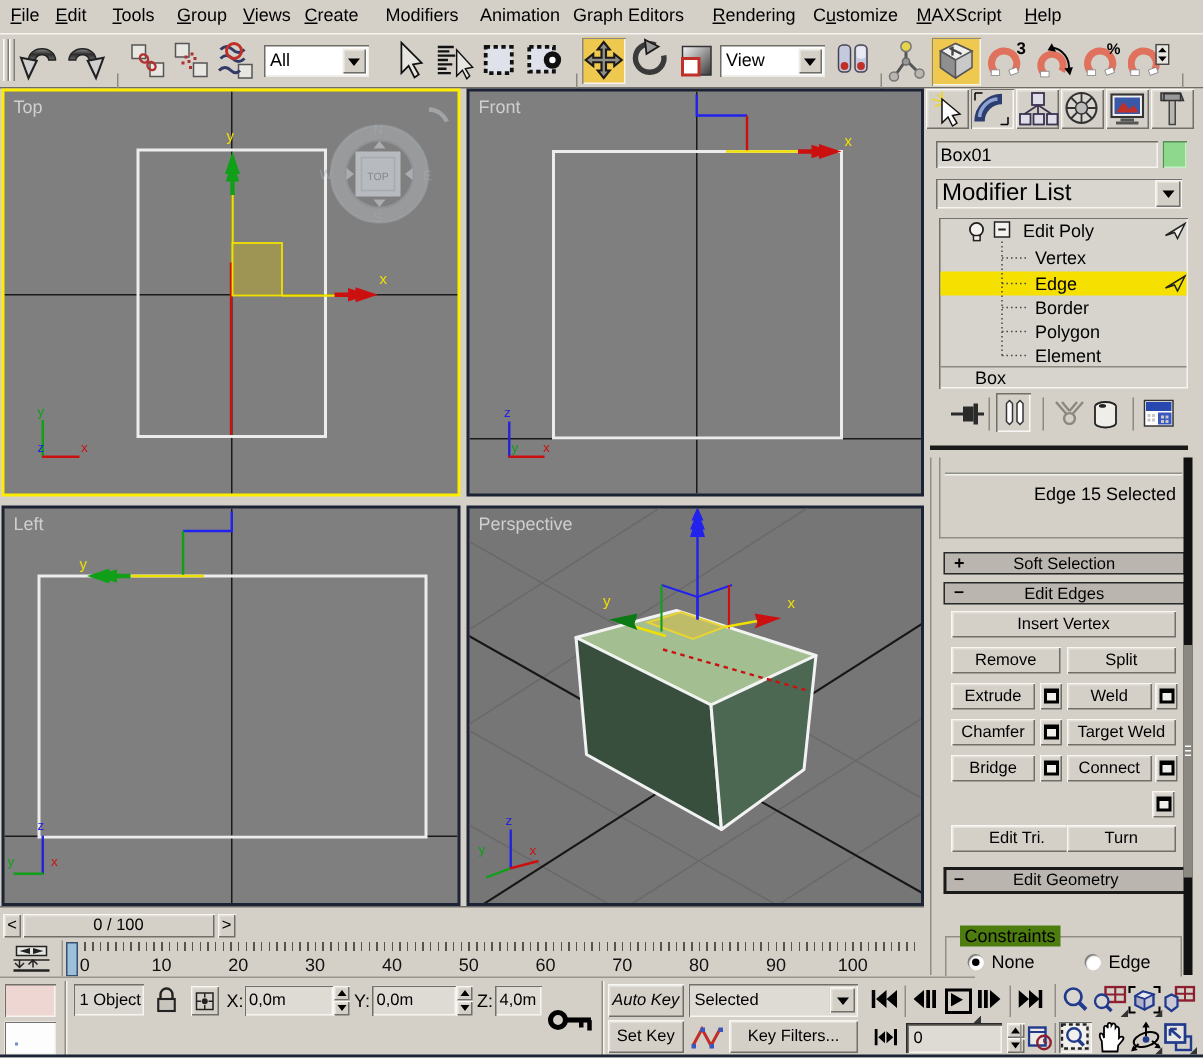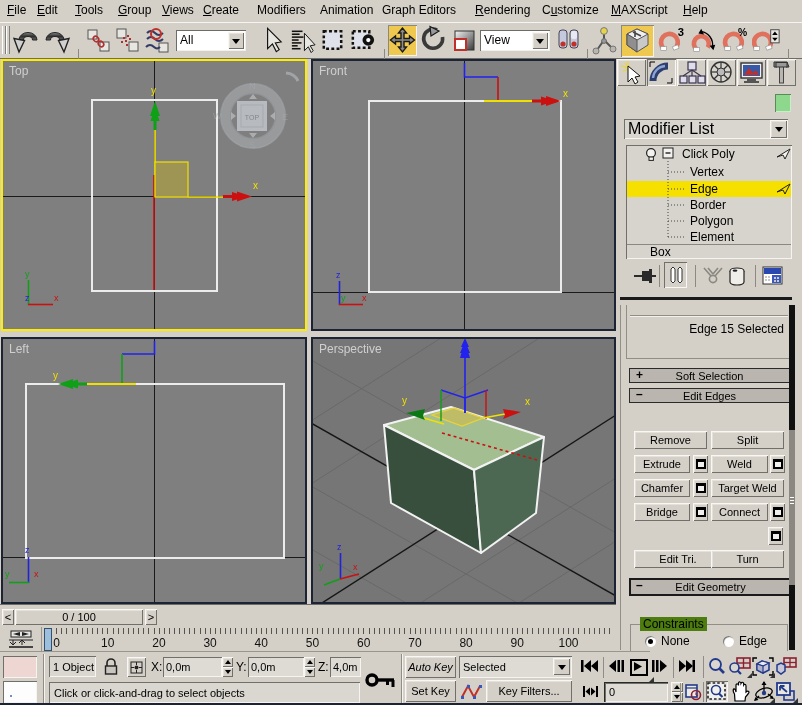--- a/index.html
+++ b/index.html
@@ -414,20 +414,23 @@
     <path d="M7 16 L12 9 L16 14 L19 11 L22 16 Z" fill="#c03028"></path>
     <rect x="10" y="20" width="9" height="2" fill="#555"></rect>
       <rect x="7" y="22" width="15" height="2" fill="#555"></rect>
   </svg>
   <svg class="abs" style="left:151px;top:0;" width="29" height="27" viewBox="0 0 29 27">
     <rect x="12.5" y="7" width="4" height="17" fill="#b8b6ae" stroke="#444"></rect>
     <path d="M7 3 L20 3 L22 8 L19 8 L19 5 L10 5 L10 8 L7 8 Z" fill="#888" stroke="#333"></path>
     <rect x="9" y="3.5" width="11" height="4.5" fill="#999" stroke="#333"></rect>
   </svg>
 
+  <div class="sunk" style="left:8px;top:35px;width:148px;height:18px;background:#d9d6cf;">
+      <span style="margin-left:3px;font-size:12px;">Box01</span>
+    </div>
   <div class="abs" style="left:159px;top:35px;width:16px;height:18px;background:#8ed88e;box-shadow:inset 1px 1px 0 #5a8a5a,inset -1px -1px 0 #c8eec8;"></div>
 
   <div class="sunk" style="left:8px;top:60px;width:164px;height:20px;background:#d9d6cf;">
     <span style="margin-left:4px;font-size:16px;">Modifier List</span>
     <div class="btn" style="right:1px;top:1px;width:17px;height:18px;">
         <span style="width:0;height:0;border:4px solid transparent;border-top:5px solid #000;margin-top:5px;"></span>
       </div>
   </div>
 
   <div class="sunk" style="left:10px;top:86px;width:166px;height:114px;background:#d7d4cd;display:block;">
@@ -442,21 +445,21 @@
         <line x1="42" y1="76" x2="60" y2="76"></line>
         <line x1="42" y1="92" x2="60" y2="92"></line>
       </g>
 
       <circle cx="25" cy="8" r="4.4" fill="#f4f2ee" stroke="#222" stroke-width="1.2"></circle>
       <rect x="23" y="12" width="4.4" height="3.4" fill="#f4f2ee" stroke="#222" stroke-width="1"></rect>
 
       <rect x="37" y="3" width="10" height="10" fill="#f4f2ee" stroke="#222"></rect>
       <line x1="39.5" y1="8" x2="44.5" y2="8" stroke="#222" stroke-width="1.4"></line>
     </svg>
-    <span class="abs" style="left:56px;top:2px;font-size:12px;">Click Poly</span>
+    <span class="abs" style="left:56px;top:2px;font-size:12px;">Edit Poly</span>
     <span class="abs" style="left:64px;top:20px;font-size:12px;">Vertex</span>
     <span class="abs" style="left:64px;top:37px;font-size:12px;">Edge</span>
     <span class="abs" style="left:64px;top:53px;font-size:12px;">Border</span>
     <span class="abs" style="left:64px;top:69px;font-size:12px;">Polygon</span>
     <span class="abs" style="left:64px;top:85px;font-size:12px;">Element</span>
     <svg class="abs" style="left:150px;top:3px;" width="16" height="12" viewBox="0 0 16 12">
         <path d="M1 9 L14 1 L9 11 L7 7 Z" fill="#f4f2ee" stroke="#222"></path>
       </svg>
     <svg class="abs" style="left:150px;top:38px;" width="16" height="12" viewBox="0 0 16 12">
         <path d="M1 9 L14 1 L9 11 L7 7 Z" fill="#f6e000" stroke="#222"></path>
@@ -511,20 +514,21 @@
   <div class="abs" style="left:4px;top:246px;width:1px;height:345px;background:#908e86;"></div>
 
   <div class="abs" style="left:10px;top:246px;width:165px;height:53px;border:1px solid #908e86;border-top:none;">
     <div class="abs" style="left:3px;top:10px;width:158px;height:1px;background:#908e86;"></div>
     <div class="abs" style="left:3px;top:11px;width:158px;height:1px;background:#f2f1ed;"></div>
     <span class="abs" style="right:8px;top:17px;font-size:12px;">Edge 15 Selected</span>
   </div>
 
   <div class="hdr" style="left:13px;top:309px;width:159px;height:13px;"><b style="position:absolute;left:6px;top:-1px;font-size:12px;">+</b>Soft Selection</div>
   <div class="hdr" style="left:13px;top:329px;width:159px;height:13px;"><b style="position:absolute;left:6px;top:-2px;font-size:12px;">–</b>Edit Edges</div>
+  <div class="btn" style="left:18px;top:348px;width:150px;height:18px;">Insert Vertex</div>
   <div class="btn" style="left:18px;top:372px;width:73px;height:18px;">Remove</div>
   <div class="btn" style="left:95px;top:372px;width:73px;height:18px;">Split</div>
   <div class="btn" style="left:18px;top:396px;width:56px;height:18px;">Extrude</div>
   <div class="btn" style="left:77px;top:396px;width:15px;height:18px;">
       <span class="sqi"></span>
     </div>
   <div class="btn" style="left:95px;top:396px;width:57px;height:18px;">Weld</div>
   <div class="btn" style="left:154px;top:396px;width:15px;height:18px;">
       <span class="sqi"></span>
     </div>
@@ -648,23 +652,20 @@
       <span style="margin-left:3px;">4,0m</span>
     </div>
 
   <svg class="abs" style="left:364px;top:18px;" width="34" height="20" viewBox="0 0 34 20">
     <circle cx="8" cy="10" r="5" fill="none" stroke="#000" stroke-width="3.4"></circle>
     <line x1="13" y1="10" x2="30" y2="10" stroke="#000" stroke-width="3.4"></line>
     <rect x="22" y="10" width="3" height="5" fill="#000"></rect>
     <rect x="27.5" y="10" width="3" height="7" fill="#000"></rect>
   </svg>
 
-  <div class="sunk" style="left:49px;top:30px;width:311px;height:21px;">
-      <span style="margin-left:5px;">Click or click-and-drag to select objects</span>
-    </div>
   <div class="abs" style="left:401px;top:2px;width:1px;height:50px;background:#8f8d86;"></div>
     <div class="abs" style="left:402px;top:2px;width:1px;height:50px;background:#f4f3ef;"></div>
 
   <div class="btn" style="left:405px;top:4px;width:51px;height:22px;font-style:italic;">Auto Key</div>
   <div class="btn" style="left:405px;top:28px;width:51px;height:22px;">Set Key</div>
   <div class="sunk" style="left:459px;top:4px;width:113px;height:22px;background:#dedbd4;">
     <span style="margin-left:4px;">Selected</span>
     <div class="btn" style="right:2px;top:2px;width:17px;height:17px;">
         <span style="width:0;height:0;border:4px solid transparent;border-top:5px solid #000;margin-top:5px;"></span>
       </div>

